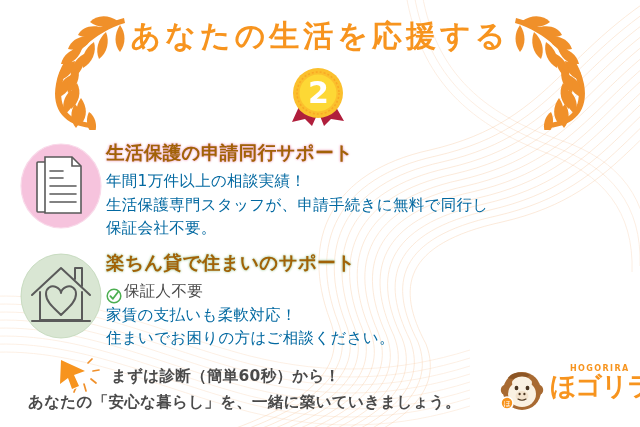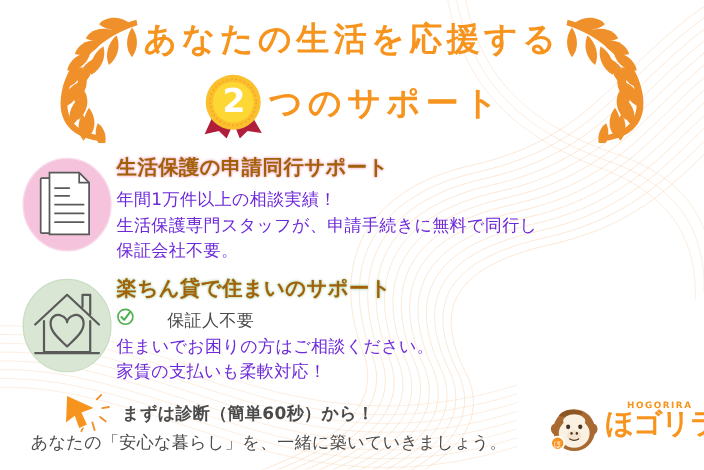--- a/index.html
+++ b/index.html
@@ -110,39 +110,38 @@
     line-height: 1.2;
     letter-spacing: 0.4px;
     margin-bottom: 6px;
     white-space: nowrap;
   }
   .support-title.pink { text-shadow: 0 0 2px #f0aec8, 0 0 3px #f0aec8; }
   .support-title.green { text-shadow: 0 0 2px #b7d6b2, 0 0 3px #b7d6b2; }
 
   .support-line {
     font-size: 15.5px;
-    color: #6d28d9;
+    color: #0369a1;
     line-height: 1.52;
     letter-spacing: 0.3px;
     white-space: nowrap;
   }
   .check-row {
     display: flex;
     align-items: center;
     font-size: 15.5px;
     color: #4a4a4a;
     line-height: 1.52;
     letter-spacing: 0.3px;
     white-space: nowrap;
   }
   .check-item {
     display: inline-flex;
-    align-items: flex-start;
+    align-items: flex-end;
     margin-right: 14px;
-    gap: 28px;
   }
   .check-item:last-child { margin-right: 0; }
   .check-icon {
     width: 16px;
     height: 16px;
     margin-right: 2px;
     flex: 0 0 auto;
   }
 
   
@@ -170,21 +169,21 @@
     color: #4a4a4a;
     letter-spacing: 0.3px;
     line-height: 1.3;
     white-space: nowrap;
   }
   .footer-line2 {
     position: absolute;
     left: 28px;
     top: 40px;
     font-size: 15.5px;
-    font-weight: 400;
+    font-weight: 700;
     color: #4a4a4a;
     letter-spacing: 0.3px;
     line-height: 1.3;
     white-space: nowrap;
   }
   .logo {
     position: absolute;
     left: 500px;
     top: 10px;
     width: 136px;
@@ -317,21 +316,20 @@
         <svg viewBox="0 0 62 62" width="62" height="62" xmlns="http://www.w3.org/2000/svg">
           <path d="M14 36 L4 58 L17 55 L24 62 L33 42 Z" fill="#B01E3C"></path>
           <path d="M44 36 L56 57 L43 55 L36 62 L28 42 Z" fill="#B01E3C"></path>
           <circle cx="30" cy="29" r="25" fill="#FBC02D"></circle>
           <circle cx="30" cy="29" r="21" fill="none" stroke="#F9A825" stroke-width="1.6" stroke-dasharray="2 2"></circle>
           <circle cx="30" cy="29" r="18.5" fill="#FDD835"></circle>
         </svg>
         <div style="position:absolute;inset:0;display:flex;align-items:center;justify-content:center;
                     font-size:30px;font-weight:700;color:#ffffff;line-height:1;padding-bottom:5px;padding-right:1px;">2</div>
       </div>
-      <div class="headline2-text">つのサポート</div>
     </div>
   </div>
 
   <div class="support s1">
     <div class="icon-badge">
       <svg viewBox="0 0 88 96" width="88" height="96" xmlns="http://www.w3.org/2000/svg">
         <ellipse cx="43" cy="48" rx="40" ry="42" fill="#F6C3DD"></ellipse>
         <ellipse cx="43" cy="48" rx="40" ry="42" fill="none" stroke="#F9D9E9" stroke-width="1.2"></ellipse>
         <g fill="#ffffff" stroke="#5a5a5a" stroke-width="1.6">
           <rect x="19" y="24" width="38" height="50" rx="1"></rect>
@@ -374,22 +372,22 @@
       <div class="support-title green">楽ちん貸で住まいのサポート</div>
       <div class="check-row">
         <span class="check-item">
           <svg class="check-icon" viewBox="0 0 16 16" xmlns="http://www.w3.org/2000/svg">
             <circle cx="8" cy="8" r="6.8" fill="none" stroke="#4CAF50" stroke-width="1.5"></circle>
             <path d="M4.4 8.2 L6.9 10.8 L12.2 3.8" fill="none" stroke="#4CAF50" stroke-width="1.8" stroke-linecap="round" stroke-linejoin="round"></path>
           </svg>
           <span>保証人不要</span>
         </span>
       </div>
+      <div class="support-line">家賃の支払いも柔軟対応！</div>
       <div class="support-line">住まいでお困りの方はご相談ください。</div>
-      <div class="support-line">家賃の支払いも柔軟対応！</div>
     </div>
   </div>
 
   <div class="footer">
     <svg class="cursor-icon" viewBox="0 0 42 38" xmlns="http://www.w3.org/2000/svg">
       <g stroke="#ffffff" stroke-width="2.6" stroke-linecap="round">
         <line x1="30" y1="6" x2="34" y2="2"></line>
         <line x1="35" y1="14" x2="41" y2="13"></line>
         <line x1="33" y1="22" x2="38" y2="26"></line>
         <line x1="26" y1="27" x2="28" y2="34"></line>

